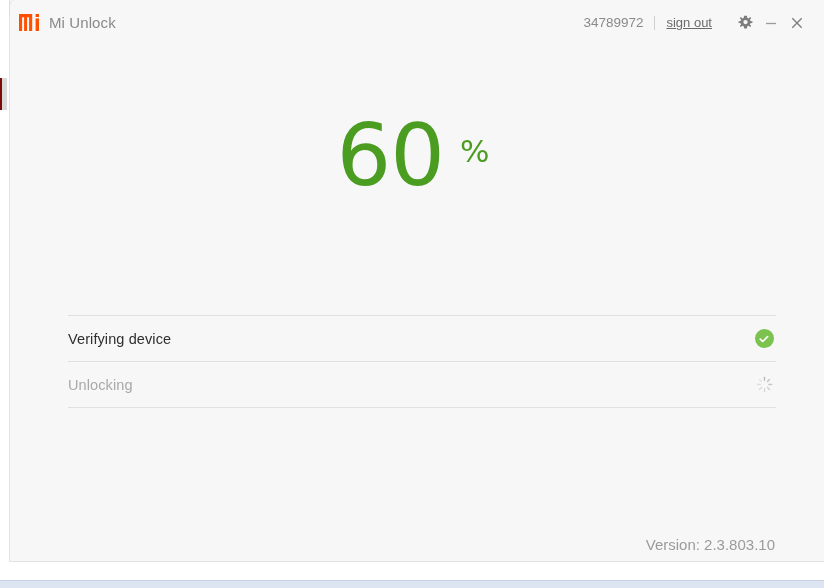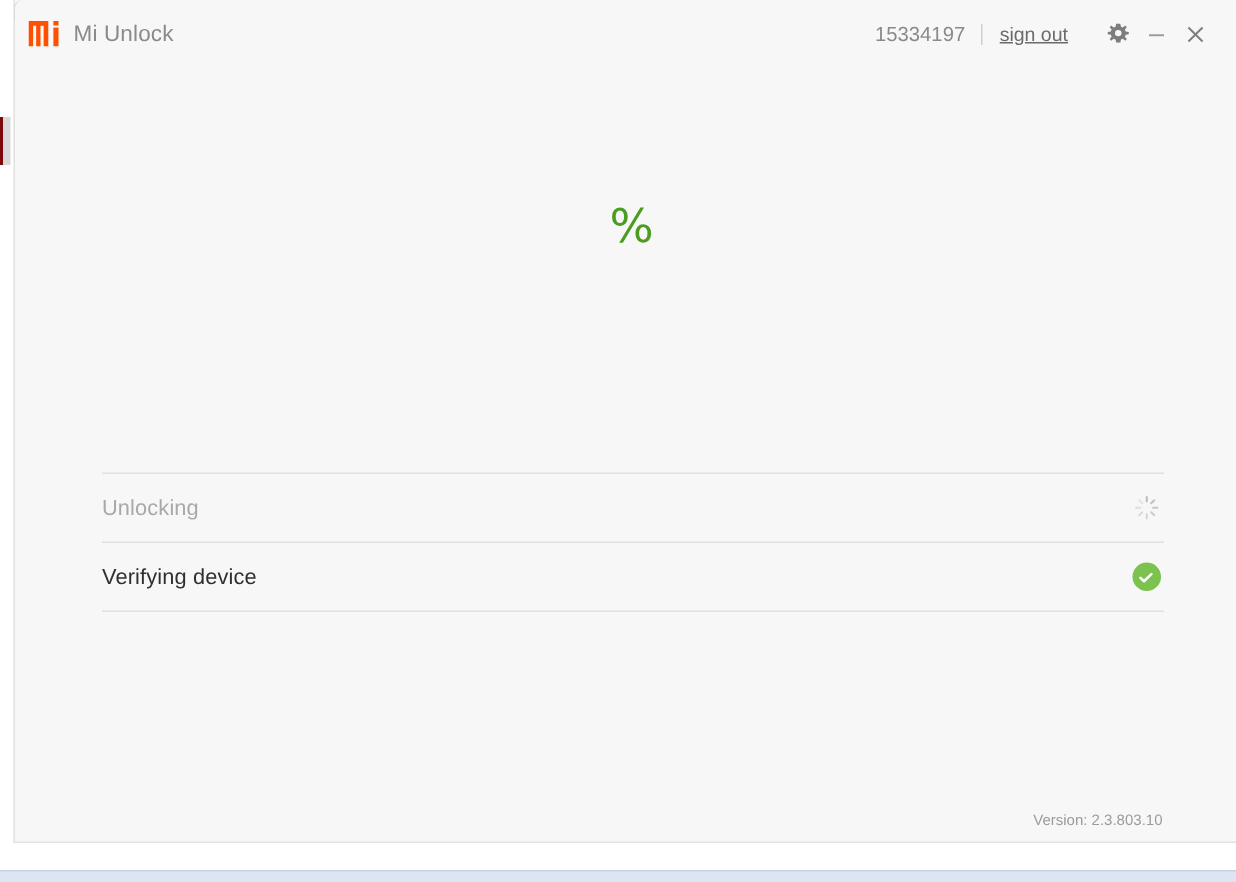--- a/index.html
+++ b/index.html
@@ -208,21 +208,21 @@
     justify-content: center;
   }
   .check-badge svg { display: block; }
   .spinner svg { display: block; }
 
   
   .version {
     position: absolute;
     right: 49px;
     bottom: 8px;
-    font-size: 10px;
+    font-size: 15px;
     color: #9b9b9b;
     white-space: nowrap;
   }
 </style>
 </head>
 <body>
 
 <div class="desktop">
 
   <div class="bg-window-sliver"></div>
@@ -237,21 +237,21 @@
             <path d="M0 0 L13.2 0 L13.2 17 L10.1 17 L10.1 3.2 L8.0 3.2 L8.0 17 L5.1 17 L5.1 3.2 L3.1 3.2 L3.1 17 L0 17 Z" fill="#ff5000"></path>
             <rect x="16.6" y="0" width="3.4" height="3.0" fill="#ff5000"></rect>
             <rect x="16.6" y="4.4" width="3.4" height="12.6" fill="#ff5000"></rect>
           </svg>
         </span>
         <span class="app-title">Mi Unlock</span>
       </div>
 
       <div class="titlebar-right">
 
-        <span class="account-id">15334197</span>
+        <span class="account-id">34789972</span>
 
         <span class="id-divider"></span>
 
         <span class="signout-link">sign out</span>
 
         <span class="win-btn gear">
           <svg width="15" height="15" viewBox="0 0 16 16" xmlns="http://www.w3.org/2000/svg">
             <path d="M8 0.8 L9.5 0.8 L9.9 3.0 L11.3 3.6 L13.0 2.2 L14.1 3.3 L12.7 5.0 L13.3 6.4 L15.5 6.8 L15.5 8.3 L13.3 8.7 L12.7 10.1 L14.1 11.8 L13.0 12.9 L11.3 11.5 L9.9 12.1 L9.5 14.3 L8 14.3 L6.5 14.3 L6.1 12.1 L4.7 11.5 L3.0 12.9 L1.9 11.8 L3.3 10.1 L2.7 8.7 L0.5 8.3 L0.5 6.8 L2.7 6.4 L3.3 5.0 L1.9 3.3 L3.0 2.2 L4.7 3.6 L6.1 3.0 L6.5 0.8 Z" fill="#7d7d7d"></path>
             <circle cx="8" cy="7.55" r="2.3" fill="#f7f7f7"></circle>
           </svg>
@@ -268,25 +268,37 @@
             <line x1="2.3" y1="2.3" x2="11.7" y2="11.7" stroke="#7d7d7d" stroke-width="1.3"></line>
             <line x1="11.7" y1="2.3" x2="2.3" y2="11.7" stroke="#7d7d7d" stroke-width="1.3"></line>
           </svg>
         </span>
 
       </div>
     </div>
 
     <div class="progress-block">
       <div class="progress-inner">
+        <span class="progress-number">60</span>
         <span class="progress-percent">%</span>
       </div>
     </div>
 
     <div class="steps">
+
+      <div class="step-row active">
+        <span class="step-label">Verifying device</span>
+        <span class="step-status">
+          <span class="check-badge">
+            <svg width="12" height="12" viewBox="0 0 12 12" xmlns="http://www.w3.org/2000/svg">
+              <polyline points="2.3,6.2 4.7,8.5 9.6,3.7" fill="none" stroke="#ffffff" stroke-width="1.7" stroke-linecap="round" stroke-linejoin="round"></polyline>
+            </svg>
+          </span>
+        </span>
+      </div>
 
       <div class="step-row">
         <span class="step-label">Unlocking</span>
         <span class="step-status">
           <span class="spinner">
             <svg width="17" height="17" viewBox="0 0 20 20" xmlns="http://www.w3.org/2000/svg">
               <g stroke="#b6b6b6" stroke-width="1.5" stroke-linecap="round">
                 <line x1="10" y1="1.6" x2="10" y2="5.0" opacity="0.95"></line>
                 <line x1="15.9" y1="4.1" x2="13.5" y2="6.5" opacity="0.85"></line>
                 <line x1="18.4" y1="10" x2="15.0" y2="10" opacity="0.75"></line>
@@ -294,31 +306,20 @@
                 <line x1="10" y1="18.4" x2="10" y2="15.0" opacity="0.55"></line>
                 <line x1="4.1" y1="15.9" x2="6.5" y2="13.5" opacity="0.45"></line>
                 <line x1="1.6" y1="10" x2="5.0" y2="10" opacity="0.38"></line>
                 <line x1="4.1" y1="4.1" x2="6.5" y2="6.5" opacity="0.3"></line>
               </g>
             </svg>
           </span>
         </span>
       </div>
 
-      <div class="step-row active">
-        <span class="step-label">Verifying device</span>
-        <span class="step-status">
-          <span class="check-badge">
-            <svg width="12" height="12" viewBox="0 0 12 12" xmlns="http://www.w3.org/2000/svg">
-              <polyline points="2.3,6.2 4.7,8.5 9.6,3.7" fill="none" stroke="#ffffff" stroke-width="1.7" stroke-linecap="round" stroke-linejoin="round"></polyline>
-            </svg>
-          </span>
-        </span>
-      </div>
-
 
     </div>
 
     <div class="version">Version: 2.3.803.10</div>
 
   </div>
 
   <div class="window-rounded-corner"></div>
 
   <div class="taskbar-strip"></div>

